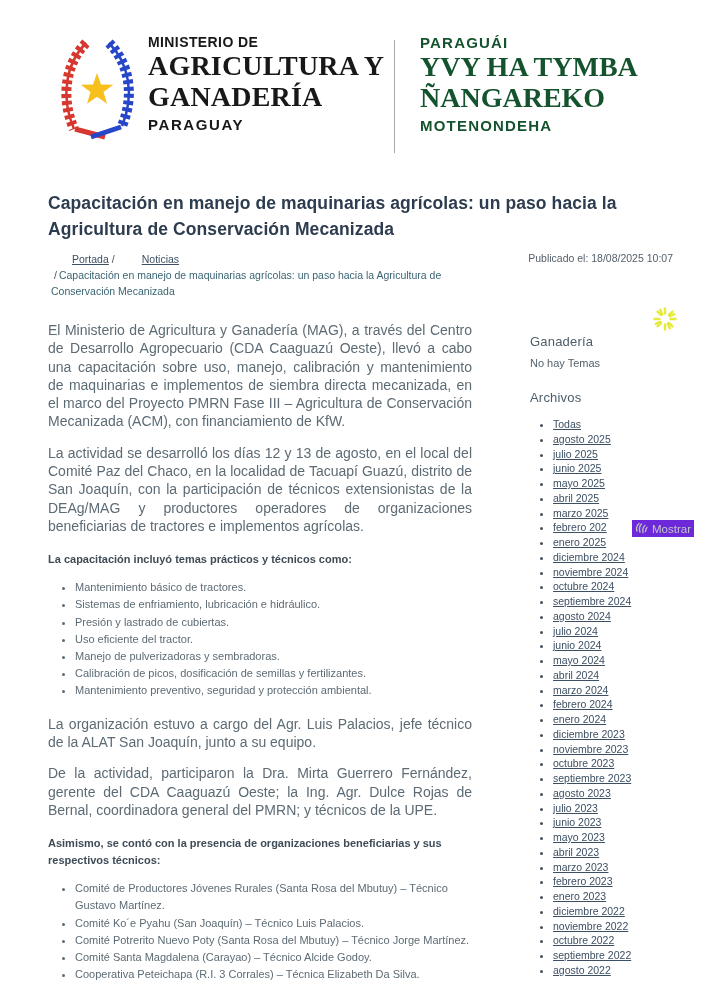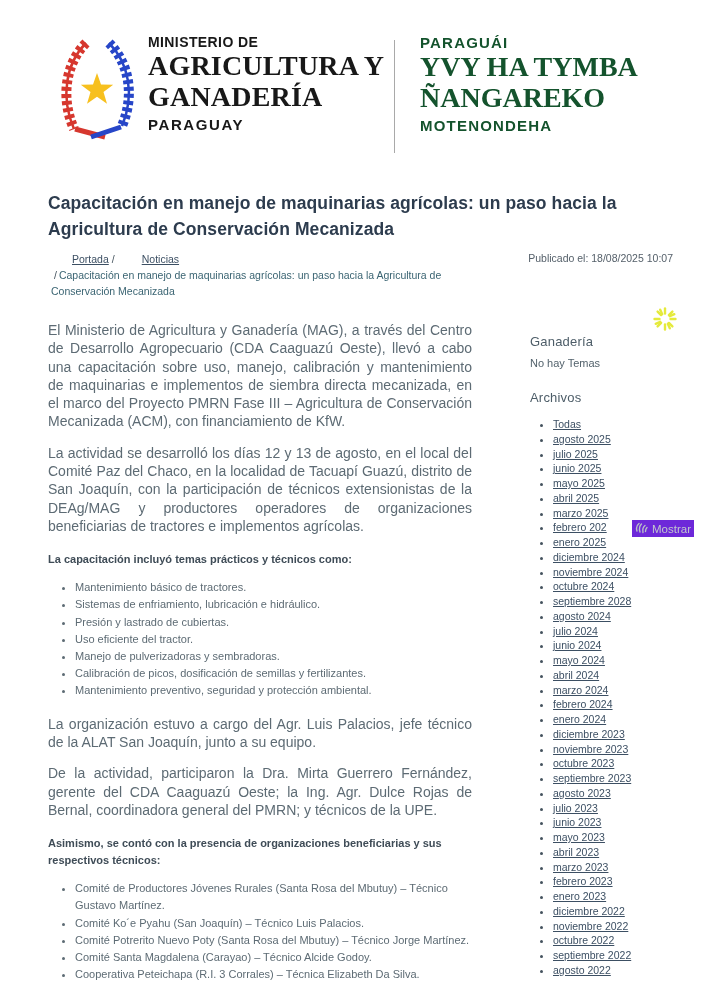--- a/index.html
+++ b/index.html
@@ -172,21 +172,21 @@
         <li><a>julio 2025</a></li>
         <li><a>junio 2025</a></li>
         <li><a>mayo 2025</a></li>
         <li><a>abril 2025</a></li>
         <li><a>marzo 2025</a></li>
         <li><a>febrero 202</a></li>
         <li><a>enero 2025</a></li>
         <li><a>diciembre 2024</a></li>
         <li><a>noviembre 2024</a></li>
         <li><a>octubre 2024</a></li>
-        <li><a>septiembre 2028</a></li>
+        <li><a>septiembre 2024</a></li>
         <li><a>agosto 2024</a></li>
         <li><a>julio 2024</a></li>
         <li><a>junio 2024</a></li>
         <li><a>mayo 2024</a></li>
         <li><a>abril 2024</a></li>
         <li><a>marzo 2024</a></li>
         <li><a>febrero 2024</a></li>
         <li><a>enero 2024</a></li>
         <li><a>diciembre 2023</a></li>
         <li><a>noviembre 2023</a></li>

